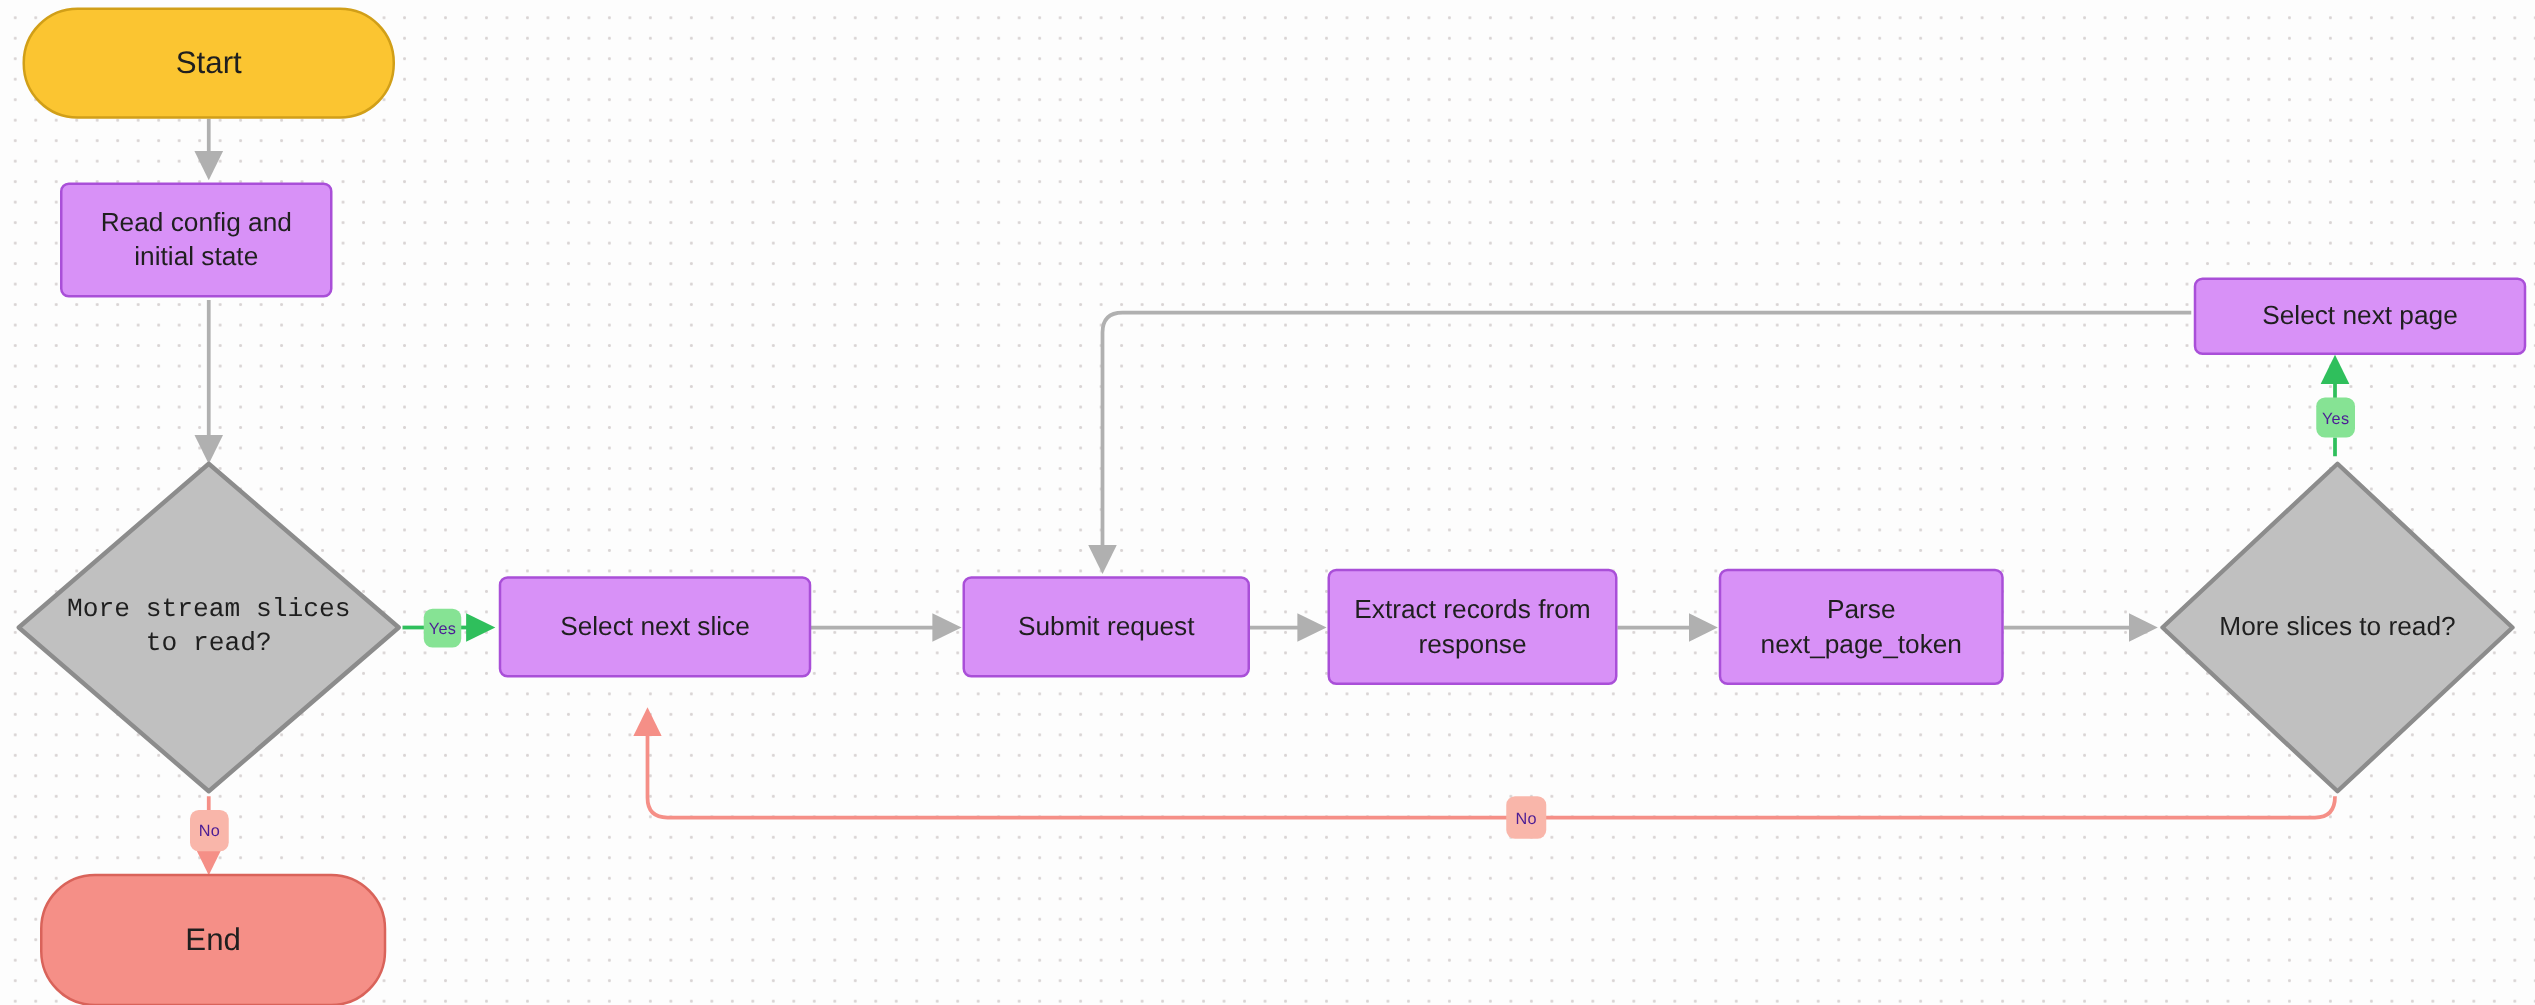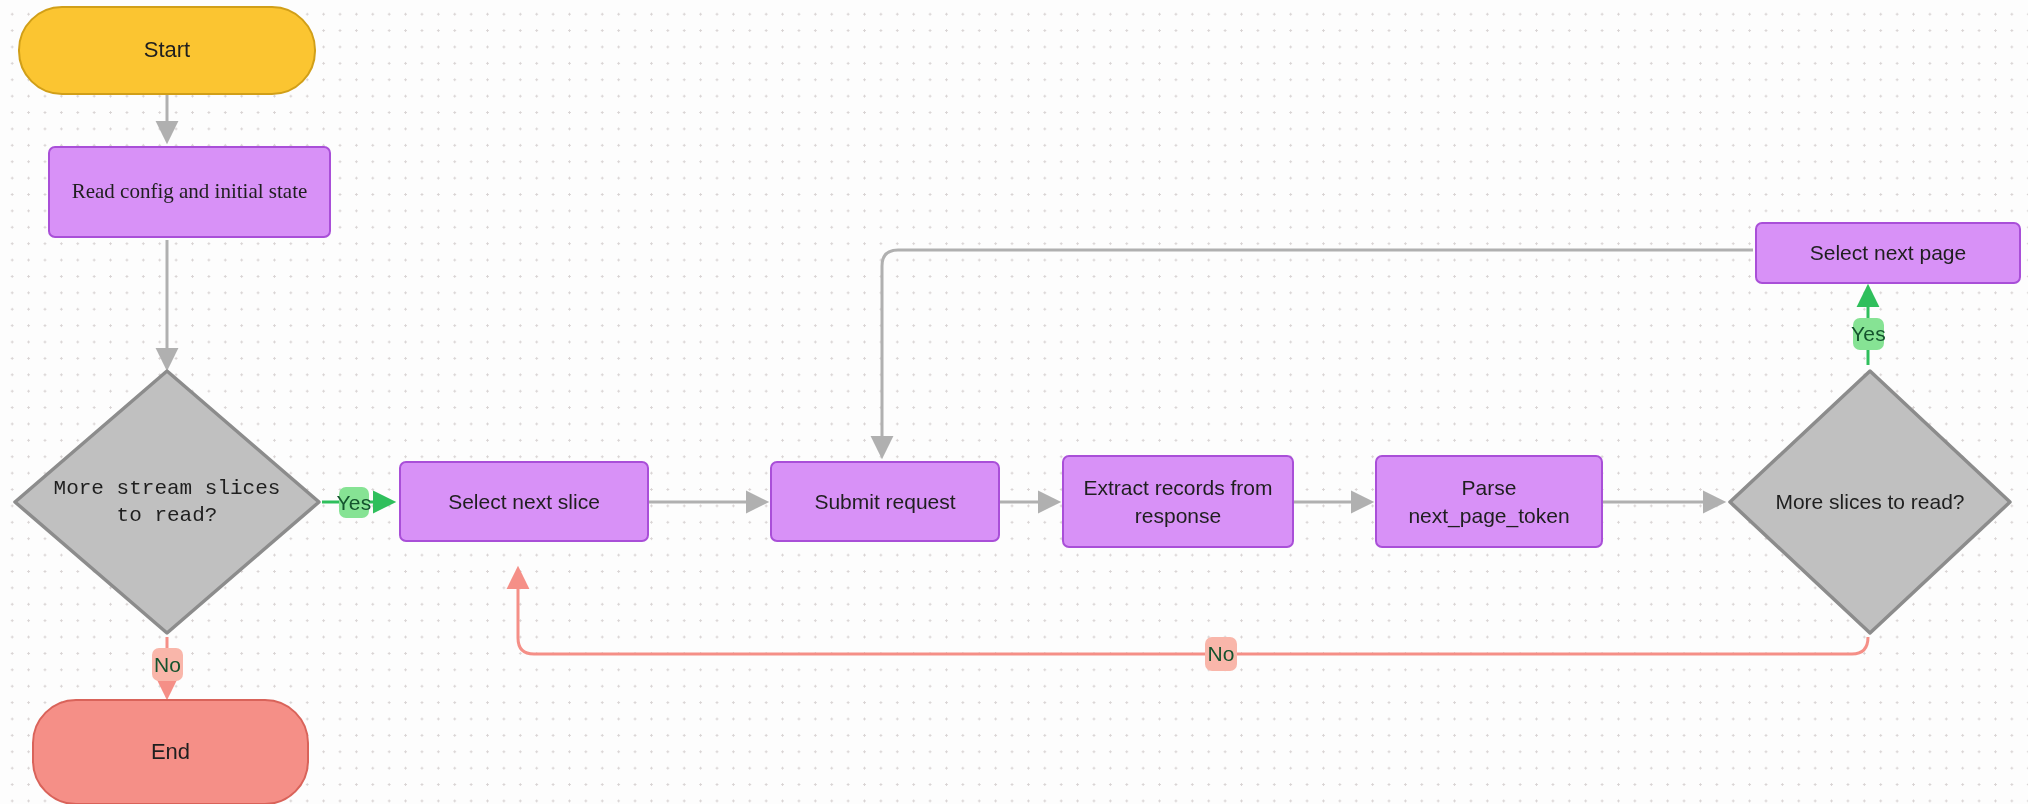--- a/index.html
+++ b/index.html
@@ -32,21 +32,21 @@
     display: flex;
     align-items: center;
     justify-content: center;
     text-align: center;
     color: #1f1f1f;
     line-height: 1.3;
     user-select: none;
   }
   .node-terminal {
     border-radius: 44px;
-    font-size: 22px;
+    font-size: 25px;
     border-width: 2.5px;
     border-style: solid;
   }
   .node-process {
     border-radius: 7px;
     font-size: 21px;
     border-width: 2.5px;
     border-style: solid;
     padding: 4px 10px;
   }
@@ -65,22 +65,22 @@
     position: relative;
     z-index: 2;
     width: 78%;
   }
   .edge-label {
     position: absolute;
     box-sizing: border-box;
     display: flex;
     align-items: center;
     justify-content: center;
-    font-size: 21px;
-    color: #14532d;
+    font-size: 13px;
+    color: #4c1d95;
     border-radius: 7px;
     user-select: none;
     letter-spacing: 0.2px;
   }
 </style>
 </head>
 <body>
 
 <div id="canvas">
 
@@ -120,21 +120,21 @@
 
     <path d="M 1753 250 L 898 250 Q 882 250 882 266 L 882 455" fill="none" stroke="#B0B0B0" stroke-width="3" marker-end="url(#arrow-gray)"></path>
 
     <path d="M 1868 637 Q 1868 654 1852 654 L 534 654 Q 518 654 518 638 L 518 570" fill="none" stroke="#F58F87" stroke-width="3" marker-end="url(#arrow-red)"></path>
   </svg>
 
   <div class="node node-terminal" style="left:18px; top:6px; width:298px; height:89px; background:#FBC531; border-color:#D19F18;">
     <span>Start</span>
   </div>
 
-  <div class="node node-process" style="left:48px; top:146px; width:283px; height:92px; background:#D891F7; border-color:#A94FD8;font-family:Liberation Serif, serif;">
+  <div class="node node-process" style="left:48px; top:146px; width:218px; height:92px; background:#D891F7; border-color:#A94FD8;">
     <span>Read config and initial state</span>
   </div>
 
   <div class="node node-decision" style="left:12px; top:368px; width:310px; height:268px;font-family:Liberation Mono, monospace;">
     <svg class="dia-shape" viewBox="0 0 310 268" preserveAspectRatio="none">
       <polygon points="155,3 307,134 155,265 3,134" fill="#C0C0C0" stroke="#8C8C8C" stroke-width="3.5" stroke-linejoin="round"></polygon>
     </svg>
     <span class="dia-label">More stream slices to read?</span>
   </div>
 

